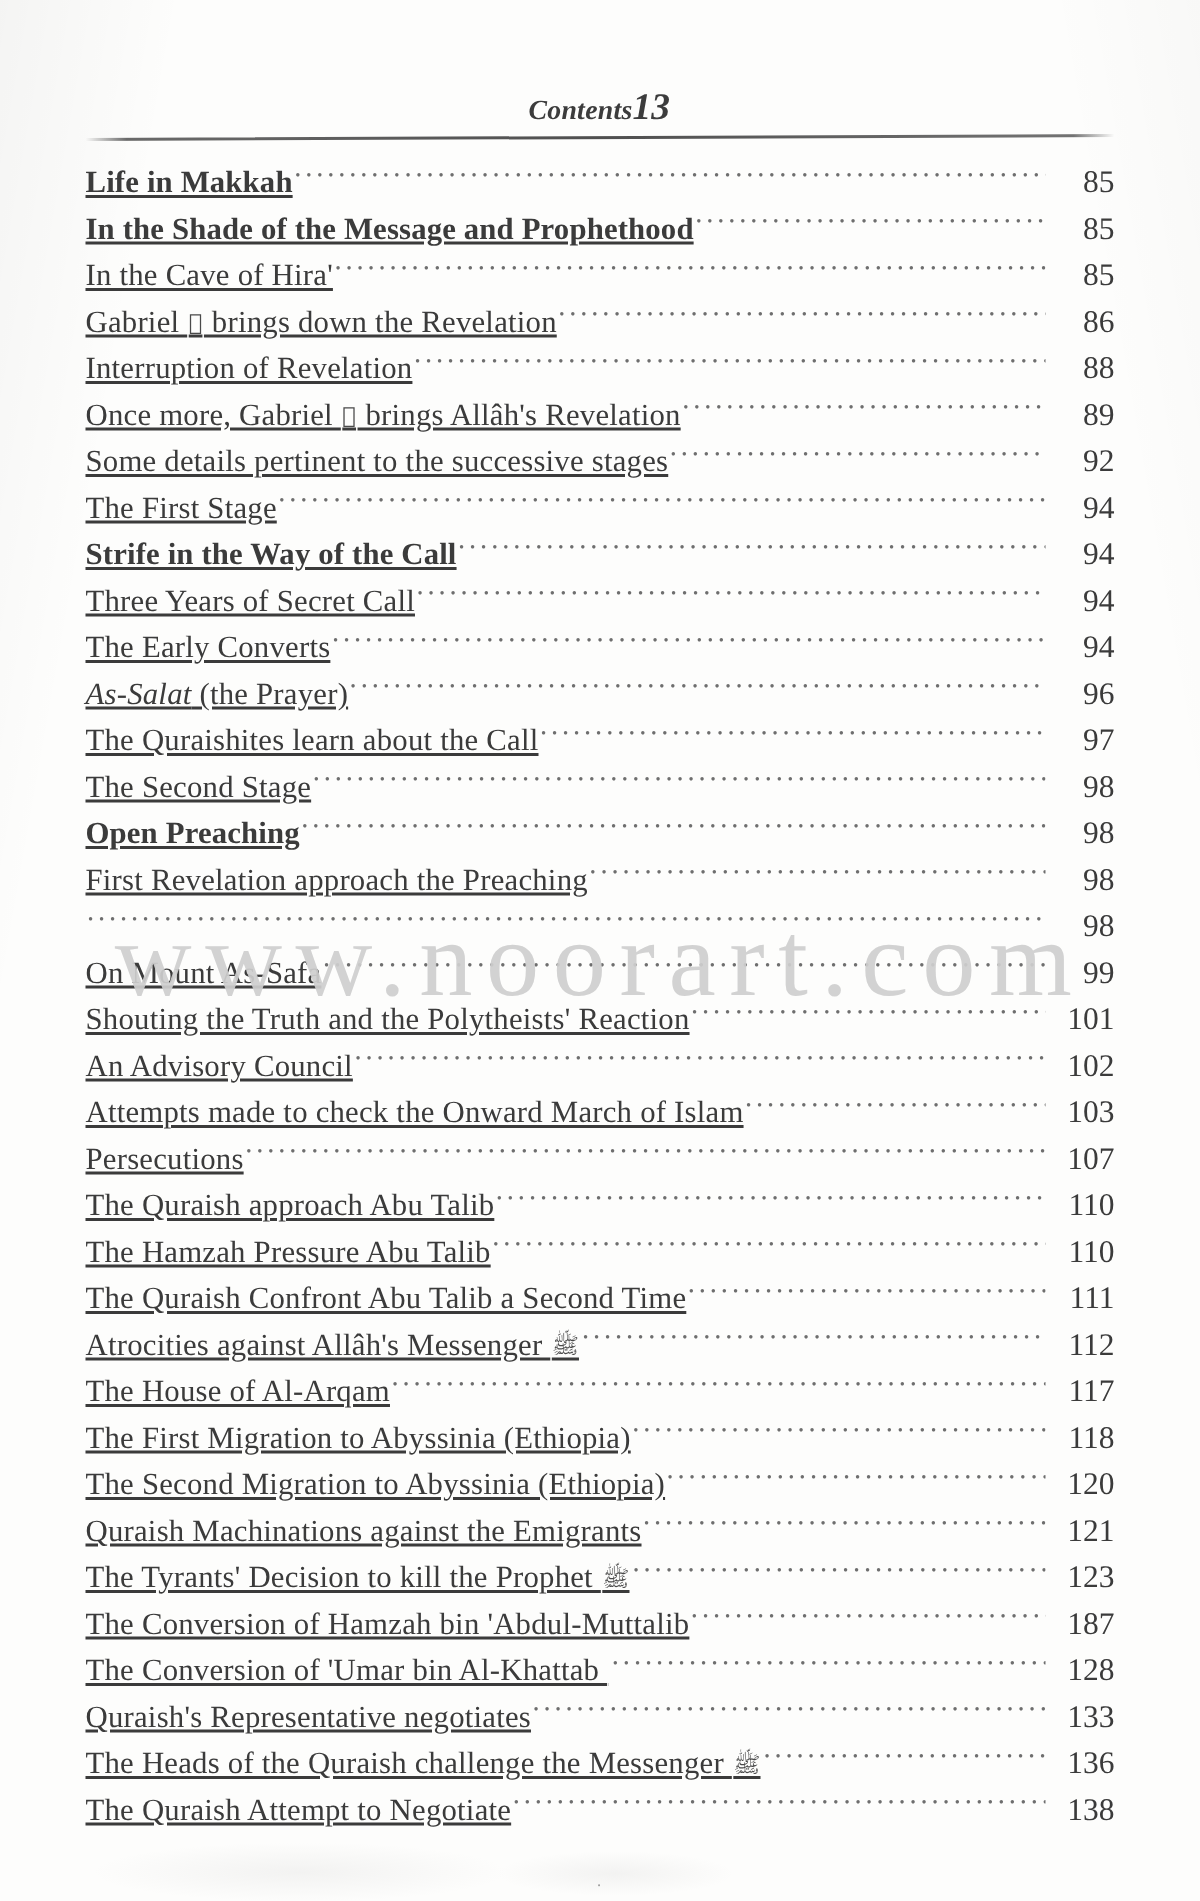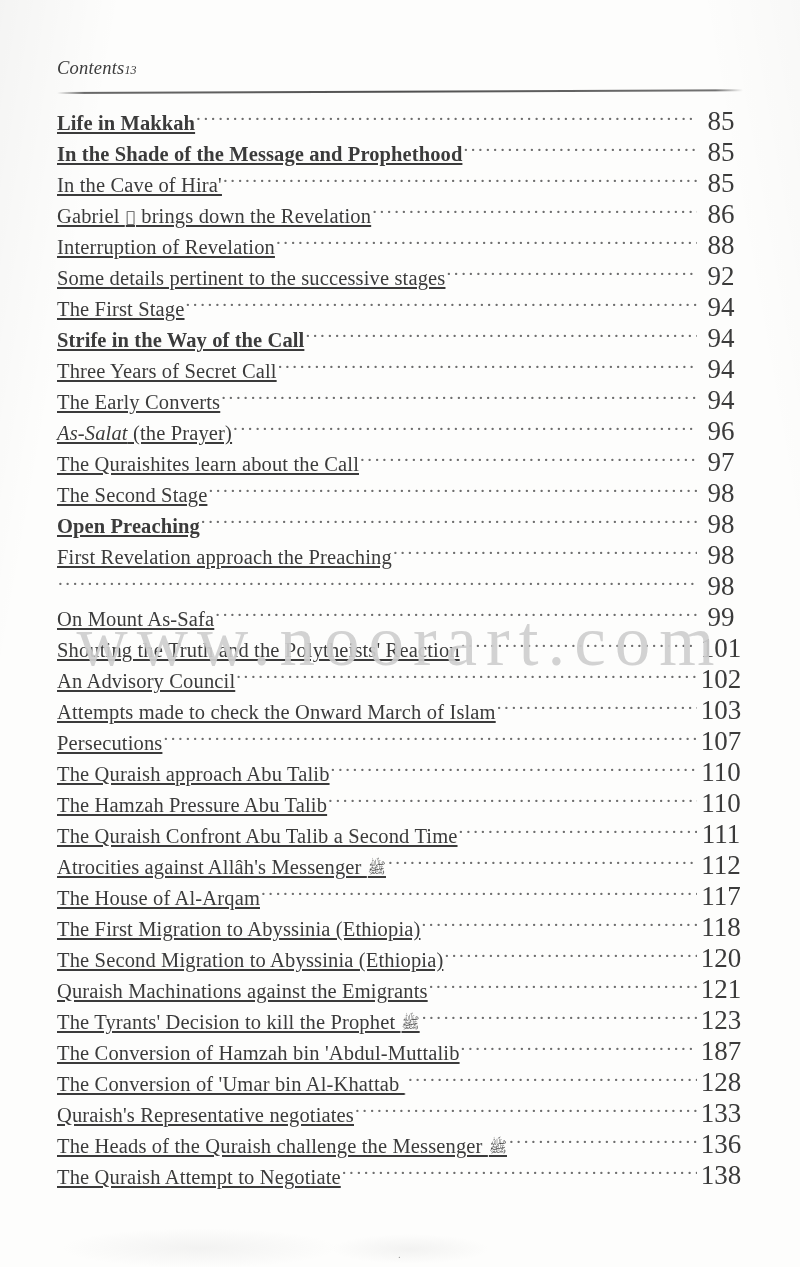--- a/index.html
+++ b/index.html
@@ -28,31 +28,32 @@
 
   
   #running-head {
     position: absolute;
     left: 57px;
     right: 58px;
     top: 58px;
     height: 26px;
     display: flex;
     align-items: baseline;
-    justify-content: flex-start;
+    justify-content: center;
+    font-weight: bold;
   }
   #running-head .rh-title {
     font-style: italic;
     font-size: 18.5px;
     letter-spacing: 0.2px;
     color: #3c3c3c;
   }
   #running-head .rh-folio {
     font-style: italic;
-    font-size: 12px;
+    font-size: 25px;
     color: #3c3c3c;
   }
   #head-rule {
     position: absolute;
     left: 57px;
     top: 92px;
     width: 686px;
     height: 2px;
     background: linear-gradient(90deg,
                  rgba(90,90,90,0.0) 0%,
@@ -98,22 +99,22 @@
     position: absolute;
     left: 0;
     bottom: 0.06em;
     letter-spacing: 2.6px;
     font-size: 19px;
     color: #6e6e6e;
     white-space: nowrap;
   }
   .toc-row .folio {
     flex: 0 0 44px;
-    text-align: center;
-    font-size: 27px;
+    text-align: right;
+    font-size: 21px;
     color: #3b3b3b;
   }
 
   
   .toc-row.lvl-h .title {
     font-weight: bold;
     letter-spacing: 0.1px;
   }
   .toc-row.lvl-h .folio { font-weight: normal; }
   .toc-row .ital { font-style: italic; }
@@ -196,20 +197,25 @@
         <span class="title">Gabriel <span class="honorific">﷐</span> brings down the Revelation</span>
         <span class="leader"></span>
         <span class="folio">86</span>
       </div>
       <div class="toc-row lvl-e">
         <span class="title">Interruption of Revelation</span>
         <span class="leader"></span>
         <span class="folio">88</span>
       </div>
       <div class="toc-row lvl-e">
+        <span class="title">Once more, Gabriel <span class="honorific">﷐</span> brings Allâh's Revelation</span>
+        <span class="leader"></span>
+        <span class="folio">89</span>
+      </div>
+      <div class="toc-row lvl-e">
         <span class="title">Some details pertinent to the successive stages</span>
         <span class="leader"></span>
         <span class="folio">92</span>
       </div>
       <div class="toc-row lvl-e">
         <span class="title">The First Stage</span>
         <span class="leader"></span>
         <span class="folio">94</span>
       </div>
       <div class="toc-row lvl-h">

